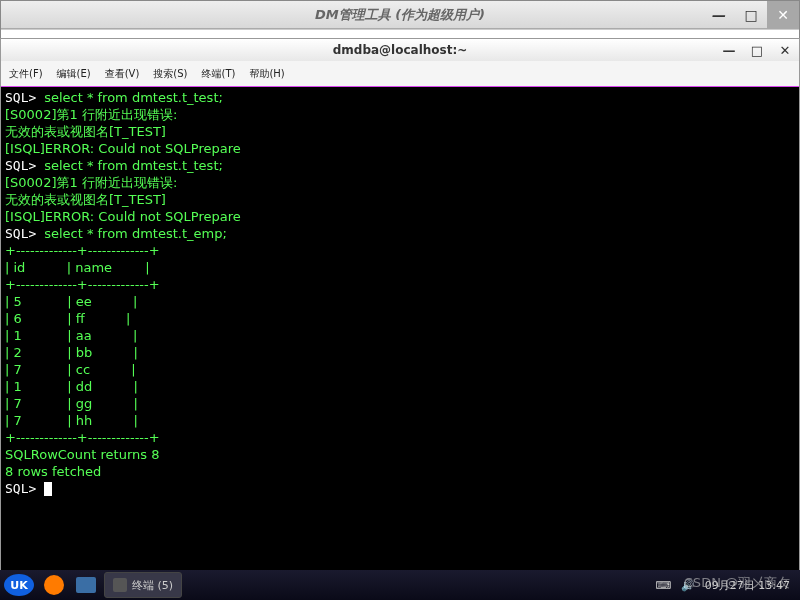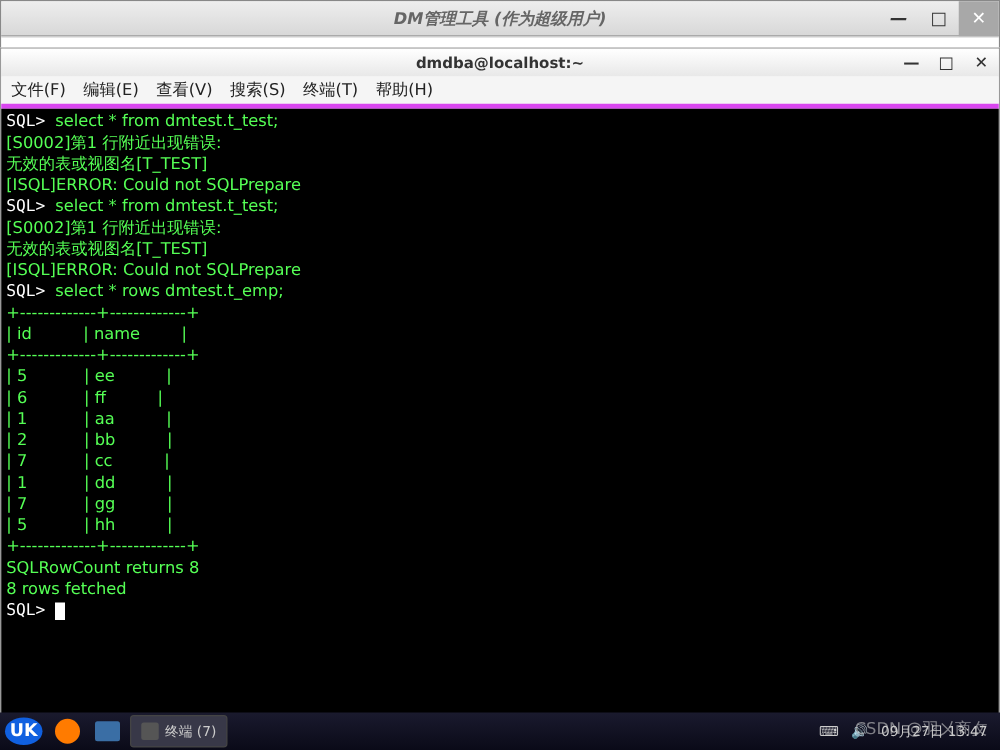--- a/index.html
+++ b/index.html
@@ -9,29 +9,29 @@
 .outer-titlebar { height: 28px; background: linear-gradient(#eee, #d8d8d8); display: flex; align-items: center; justify-content: center; position: relative; border-bottom: 1px solid #aaa; color: #666; font-size: 13px; font-weight: bold; font-style: italic; }
 .outer-controls { position: absolute; right: 0; top: 0; display: flex; }
 .outer-controls div { width: 32px; height: 28px; display: flex; align-items: center; justify-content: center; color: #333; font-size: 14px; }
 .outer-controls .close { background: #a8a8a8; color: #fff; }
 .outer-body { height: 10px; background: #fff; border-top: 1px solid #ccc; }
 
 .terminal-window { position: absolute; top: 38px; left: 0; width: 800px; height: 540px; background: #fff; border: 1px solid #999; }
 .term-titlebar { height: 22px; background: linear-gradient(#fff, #e8e8e8); display: flex; align-items: center; justify-content: center; position: relative; font-size: 12px; font-weight: bold; color: #333; }
 .term-controls { position: absolute; right: 0; top: 0; display: flex; }
 .term-controls div { width: 28px; height: 22px; display: flex; align-items: center; justify-content: center; font-size: 13px; color: #333; }
-.menubar { height: 26px; background: #f5f5f5; display: flex; align-items: center; padding: 0 8px; gap: 14px; font-size: 13px; color: #222; border-bottom: 4px solid #d946ef; }
+.menubar { height: 26px; background: #f5f5f5; display: flex; align-items: center; padding: 0 8px; gap: 14px; font-size: 10px; color: #222; border-bottom: 1px solid #d946ef; }
 .menubar span { cursor: default; }
 
 .terminal-body { background: #000; color: #fff; font-family: "DejaVu Sans Mono", monospace; font-size: 13px; line-height: 17px; padding: 2px 4px; height: calc(100% - 48px); white-space: pre; overflow: hidden; }
 .green { color: #55ff55; margin-top: 44px; }
 .cursor-block { display: inline-block; width: 8px; height: 14px; background: #fff; vertical-align: text-bottom; }
 
 .taskbar { position: absolute; bottom: 0; left: 0; width: 800px; height: 30px; background: linear-gradient(#1a1a2e, #0a0a18); display: flex; align-items: center; color: #ccc; font-size: 12px; }
-.start { width: 30px; height: 22px; background: #1060e0; border-radius: 50%; margin: 0 4px; display: flex; align-items: center; justify-content: center; color: #fff; font-weight: bold; font-size: 14px; }
+.start { width: 30px; height: 22px; background: #1060e0; border-radius: 50%; margin: 0 4px; display: flex; align-items: center; justify-content: center; color: #fff; font-weight: bold; font-size: 11px; }
 .task-icon { width: 26px; height: 24px; margin: 0 3px; display: flex; align-items: center; justify-content: center; border-radius: 3px; }
 .ff { background: #ff7b00; border-radius: 50%; width: 20px; height: 20px; }
 .files { background: #3a6ea5; width: 20px; height: 16px; border-radius: 2px; }
 .task-item { height: 26px; padding: 0 8px; margin: 0 2px; background: #2a2a3a; border: 1px solid #444; border-radius: 3px; display: flex; align-items: center; gap: 5px; font-size: 11px; }
 .task-item.active { background: #383848; }
 .task-item .ic { width: 14px; height: 14px; background: #555; border-radius: 2px; }
 .tray { margin-left: auto; display: flex; align-items: center; gap: 10px; padding-right: 10px; font-size: 11px; }
 .watermark { position: absolute; right: 10px; bottom: 8px; color: rgba(200,200,200,0.6); font-size: 13px; pointer-events: none; }
 </style>
 </head>
@@ -67,49 +67,49 @@
     <span>帮助(H)</span>
   </div>
   <div class="terminal-body" id="termbody">SQL&gt; <span class="green">select * from dmtest.t_test;</span>
 <span class="green">[S0002]第1 行附近出现错误:</span>
 <span class="green">无效的表或视图名[T_TEST]</span>
 <span class="green">[ISQL]ERROR: Could not SQLPrepare</span>
 SQL&gt; <span class="green">select * from dmtest.t_test;</span>
 <span class="green">[S0002]第1 行附近出现错误:</span>
 <span class="green">无效的表或视图名[T_TEST]</span>
 <span class="green">[ISQL]ERROR: Could not SQLPrepare</span>
-SQL&gt; <span class="green">select * rows dmtest.t_emp;</span>
+SQL&gt; <span class="green">select * from dmtest.t_emp;</span>
 <span class="green">+-------------+-------------+</span>
 <span class="green">| id          | name        |</span>
 <span class="green">+-------------+-------------+</span>
 <span class="green">| 5           | ee          |</span>
 <span class="green">| 6           | ff          |</span>
 <span class="green">| 1           | aa          |</span>
 <span class="green">| 2           | bb          |</span>
 <span class="green">| 7           | cc          |</span>
 <span class="green">| 1           | dd          |</span>
 <span class="green">| 7           | gg          |</span>
-<span class="green">| 5           | hh          |</span>
+<span class="green">| 7           | hh          |</span>
 <span class="green">+-------------+-------------+</span>
 <span class="green">SQLRowCount returns 8</span>
 <span class="green">8 rows fetched</span>
 SQL&gt; <span class="cursor-block"></span></div>
 </div>
 
 <div class="taskbar">
   <div class="start">UK</div>
   <div class="task-icon">
       <div class="ff"></div>
     </div>
   <div class="task-icon">
       <div class="files"></div>
     </div>
   <div class="task-item active">
       <div class="ic"></div>
-      <span>终端 (7)</span>
+      <span>终端 (5)</span>
     </div>
   <div class="tray">
     <span>⌨</span>
     <span>🔊</span>
     <span>09月27日 13:47</span>
   </div>
 </div>
 <div class="watermark">CSDN @羽㐅商攵</div>
 
 </body></html>

